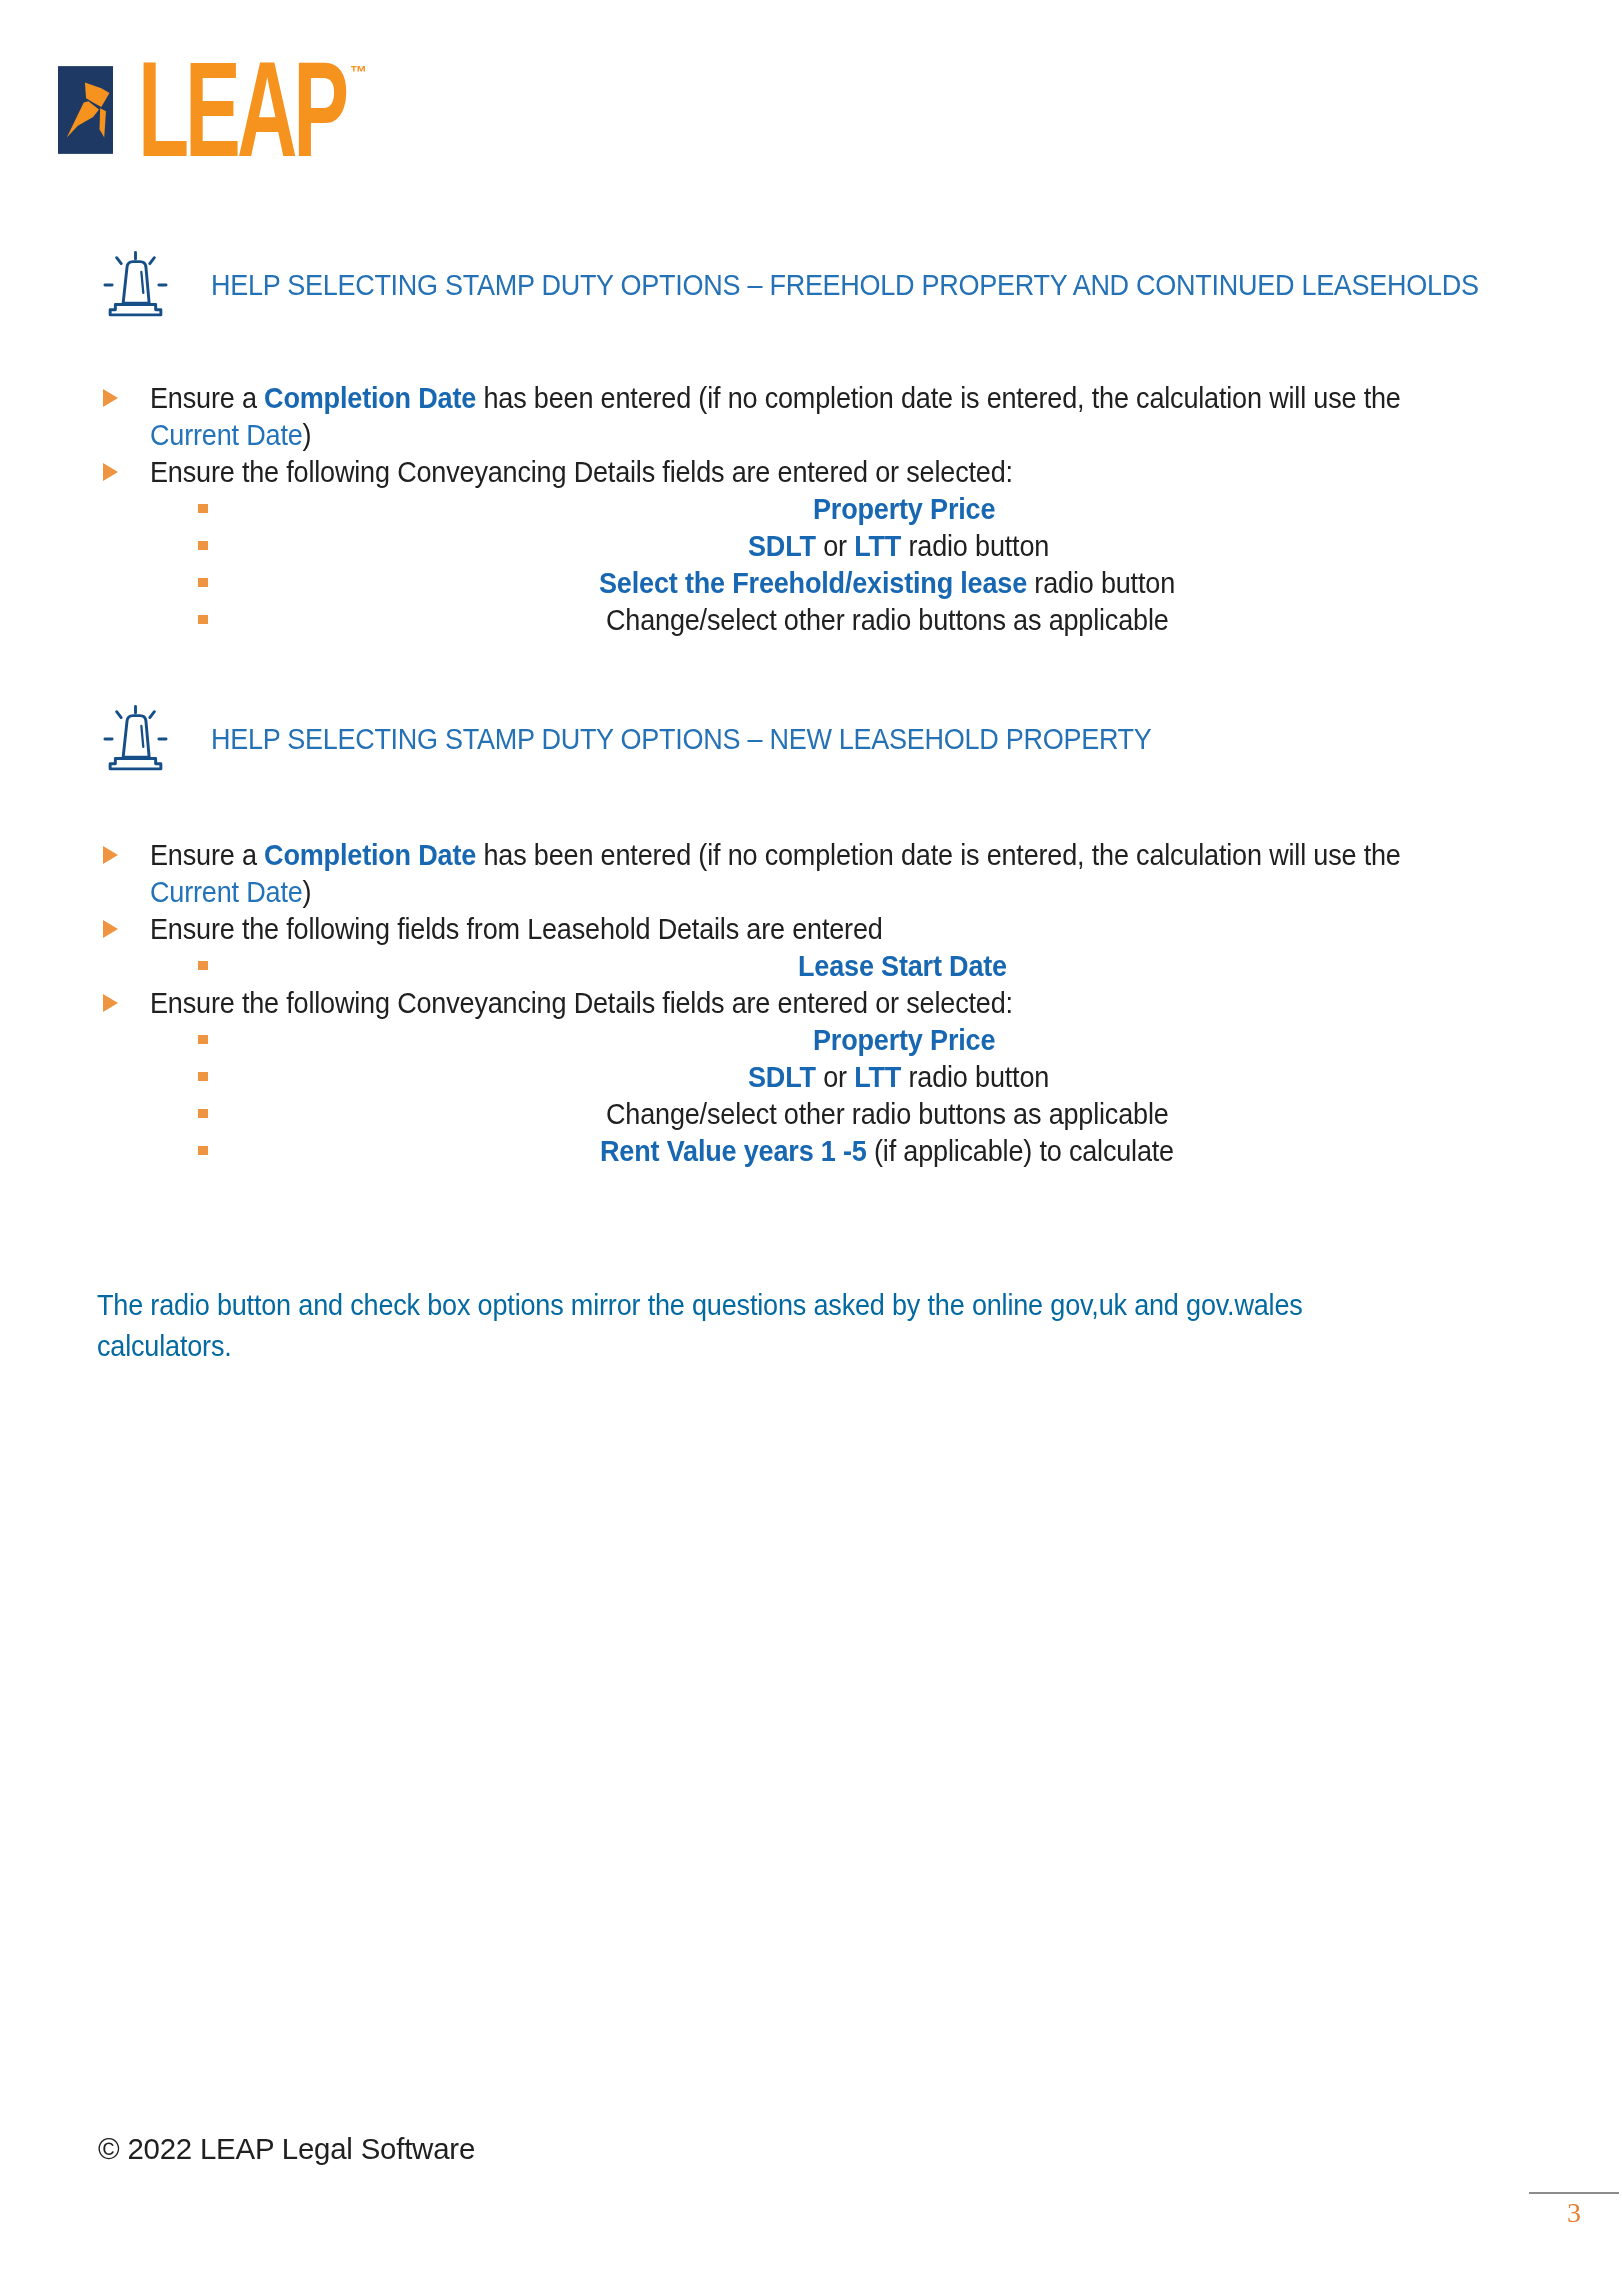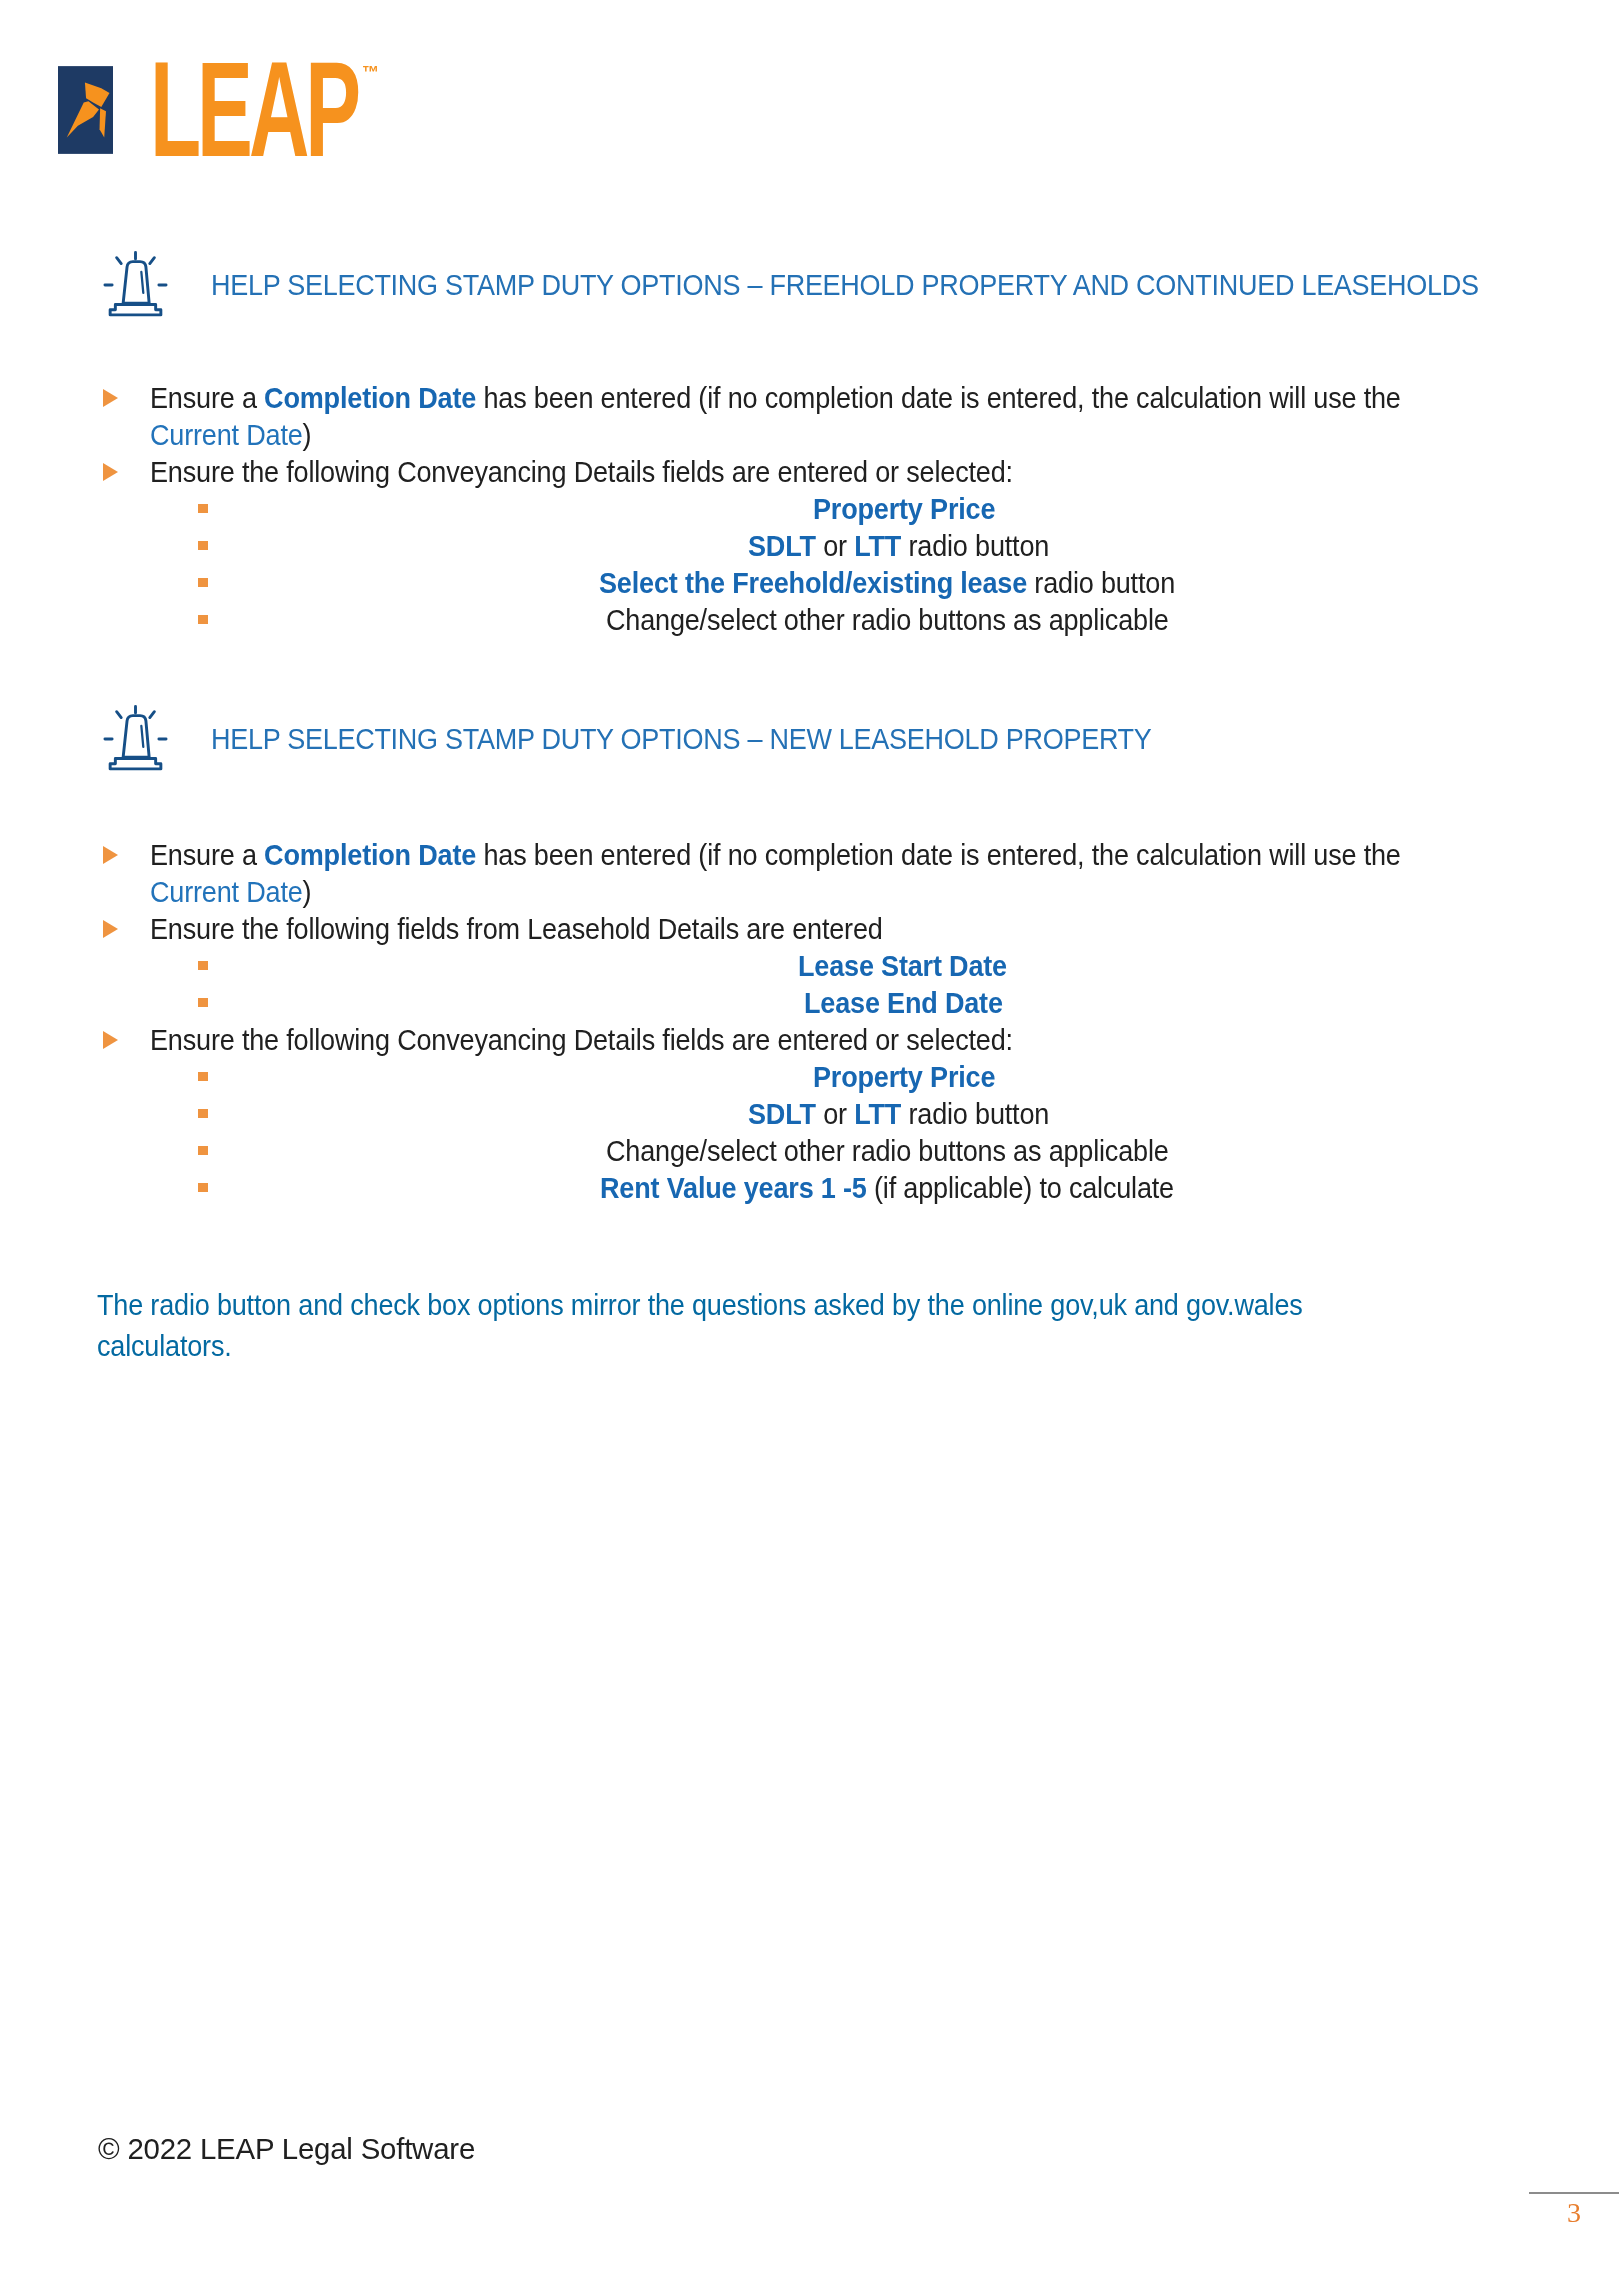--- a/index.html
+++ b/index.html
@@ -4,21 +4,21 @@
 <style>
   html,body{margin:0;padding:0;background:#ffffff;}
   .page{
     position:relative;width:1623px;height:2295px;background:#ffffff;
     font-family:"Liberation Sans",sans-serif;color:#202020;overflow:hidden;
   }
 
   
   .logo{position:absolute;left:58px;top:62px;display:flex;align-items:flex-start;}
   .logo-mark{width:55px;height:96px;display:block;}
-  .wordmark-wrap{position:relative;margin-left:37px;height:96px;display:flex;align-items:center;}
+  .wordmark-wrap{position:relative;margin-left:25px;height:96px;display:flex;align-items:center;}
   .wordmark{
     font-size:135px;font-weight:700;color:#F6921E;letter-spacing:-6.5px;
     line-height:96px;transform:scaleX(0.62);transform-origin:0 50%;white-space:nowrap;
   }
   .tm{position:absolute;left:212px;top:1.3px;font-size:17px;font-weight:700;color:#F6921E;}
 
   
   .sec{position:absolute;left:103px;height:68px;display:flex;align-items:center;white-space:nowrap;}
   .siren{width:65px;height:68px;flex:none;}
   .sec h2{
@@ -105,21 +105,20 @@
       <path d="M 59 32 L 62 64" stroke-width="3.5"></path>
       <path d="M 11 98 H 89 V 90 H 81 V 82 H 19 V 90 H 11 Z"></path>
     </svg>
     <h2>HELP SELECTING STAMP DUTY OPTIONS – NEW LEASEHOLD PROPERTY</h2>
   </section>
 
   <div class="list" id="list1" style="top:836px;">
       <div class="li lvl1"><span class="marker"></span><span class="line"><span class="seg-plain">Ensure a </span><span class="seg-bold-blue">Completion Date</span><span class="seg-plain"> has been entered (if no completion date is entered, the calculation will use the</span><br><span class="seg-blue">Current Date</span><span class="seg-plain">)</span></span></div>
       <div class="li lvl1"><span class="marker"></span><span class="line"><span class="seg-plain">Ensure the following fields from Leasehold Details are entered</span></span></div>
       <div class="li lvl2"><span class="marker"></span><span class="line"><span class="seg-bold-blue">Lease Start Date</span></span></div>
-      <div class="li lvl2"><span class="marker"></span><span class="line"><span class="seg-bold-blue">Lease End Date</span></span></div>
       <div class="li lvl1"><span class="marker"></span><span class="line"><span class="seg-plain">Ensure the following Conveyancing Details fields are entered or selected:</span></span></div>
       <div class="li lvl2"><span class="marker"></span><span class="line"><span class="seg-bold-blue">Property Price</span></span></div>
       <div class="li lvl2"><span class="marker"></span><span class="line"><span class="seg-bold-blue">SDLT</span><span class="seg-plain"> or </span><span class="seg-bold-blue">LTT</span><span class="seg-plain"> radio button</span></span></div>
       <div class="li lvl2"><span class="marker"></span><span class="line"><span class="seg-plain">Change/select other radio buttons as applicable</span></span></div>
       <div class="li lvl2"><span class="marker"></span><span class="line"><span class="seg-bold-blue">Rent Value years 1 -5</span><span class="seg-plain"> (if applicable) to calculate</span></span></div>
     </div>
 
   <div class="para" id="para" style="top:1284px;"><span class="line">The radio button and check box options mirror the questions asked by the online gov,uk and gov.wales<br>calculators.</span></div>
 
   <div class="footer">© 2022 LEAP Legal Software</div>

